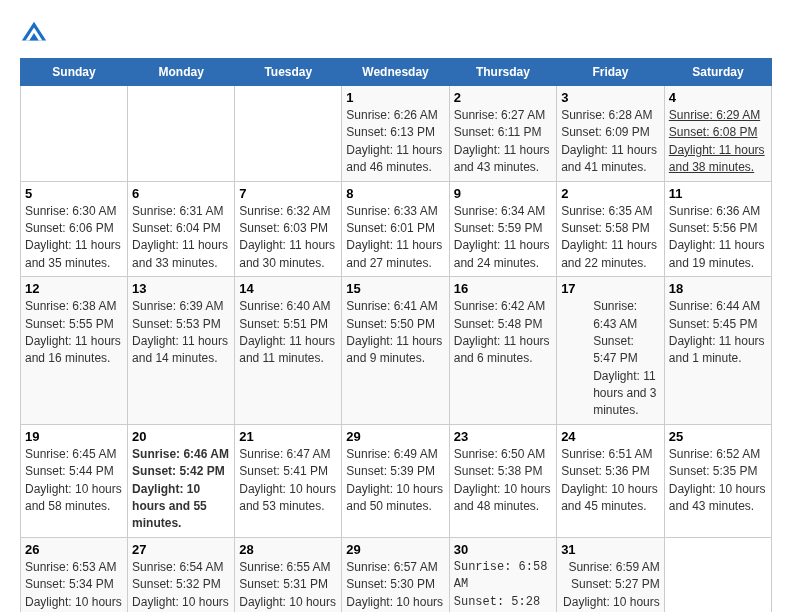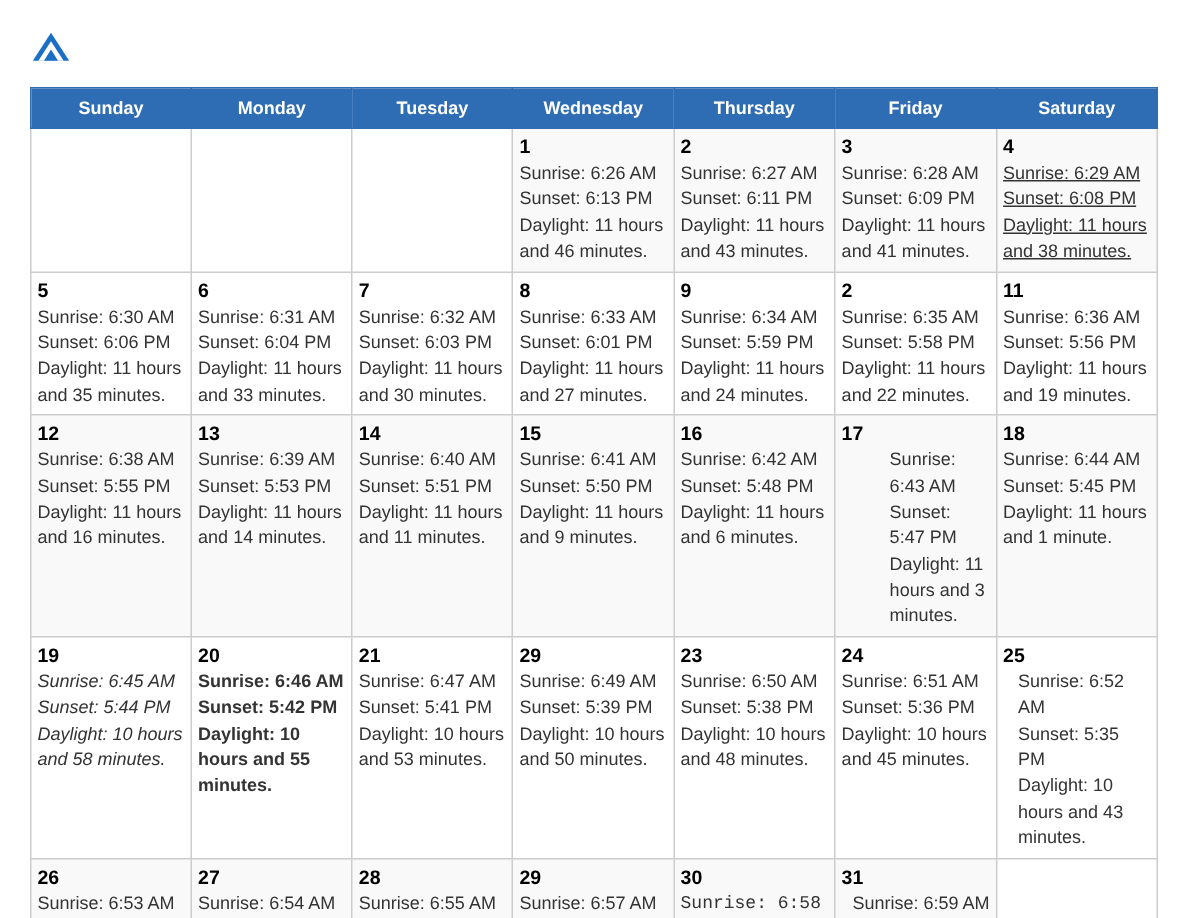--- a/index.html
+++ b/index.html
@@ -231,21 +231,21 @@
         <td>
           <span class="day-num">18</span>
           <div class="day-info" style="white-space: pre-line;">Sunrise: 6:44 AM
 Sunset: 5:45 PM
 Daylight: 11 hours and 1 minute.</div>
         </td>
       </tr>
       <tr>
         <td>
           <span class="day-num">19</span>
-          <div class="day-info" style="white-space: pre-line; font-style: italic;">Sunrise: 6:45 AM
+          <div class="day-info" style="white-space: pre-line;">Sunrise: 6:45 AM
 Sunset: 5:44 PM
 Daylight: 10 hours and 58 minutes.</div>
         </td>
         <td>
           <span class="day-num">20</span>
           <div class="day-info" style="white-space: pre-line; font-weight: bold;">Sunrise: 6:46 AM
 Sunset: 5:42 PM
 Daylight: 10 hours and 55 minutes.</div>
         </td>
         <td>
@@ -267,21 +267,21 @@
 Daylight: 10 hours and 48 minutes.</div>
         </td>
         <td>
           <span class="day-num">24</span>
           <div class="day-info" style="white-space: pre-line;">Sunrise: 6:51 AM
 Sunset: 5:36 PM
 Daylight: 10 hours and 45 minutes.</div>
         </td>
         <td>
           <span class="day-num">25</span>
-          <div class="day-info" style="white-space: pre-line; margin-left: 10px;">Sunrise: 6:52 AM
+          <div class="day-info" style="white-space: pre-line;">Sunrise: 6:52 AM
 Sunset: 5:35 PM
 Daylight: 10 hours and 43 minutes.</div>
         </td>
       </tr>
       <tr>
         <td>
           <span class="day-num">26</span>
           <div class="day-info" style="white-space: pre-line;">Sunrise: 6:53 AM
 Sunset: 5:34 PM
 Daylight: 10 hours and 40 minutes.</div>

